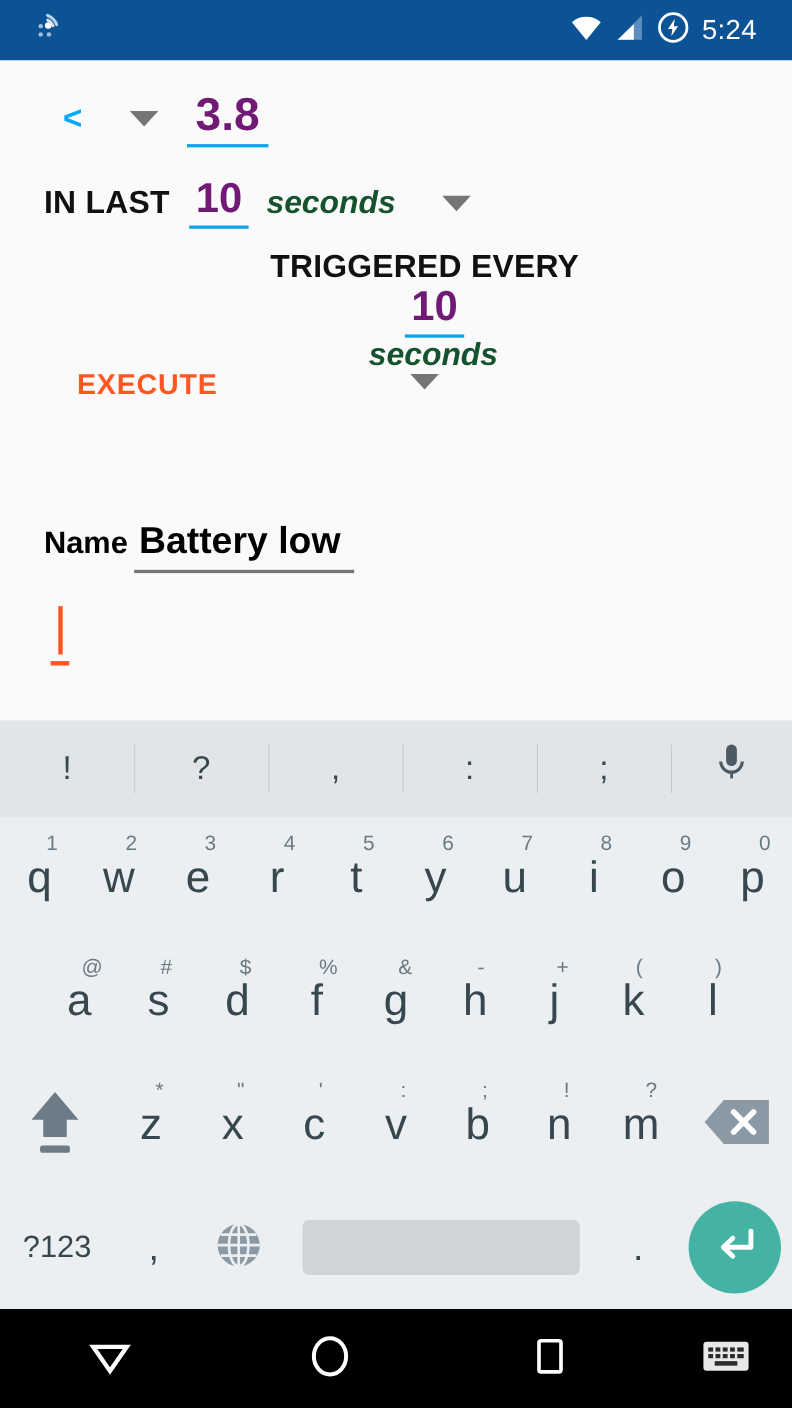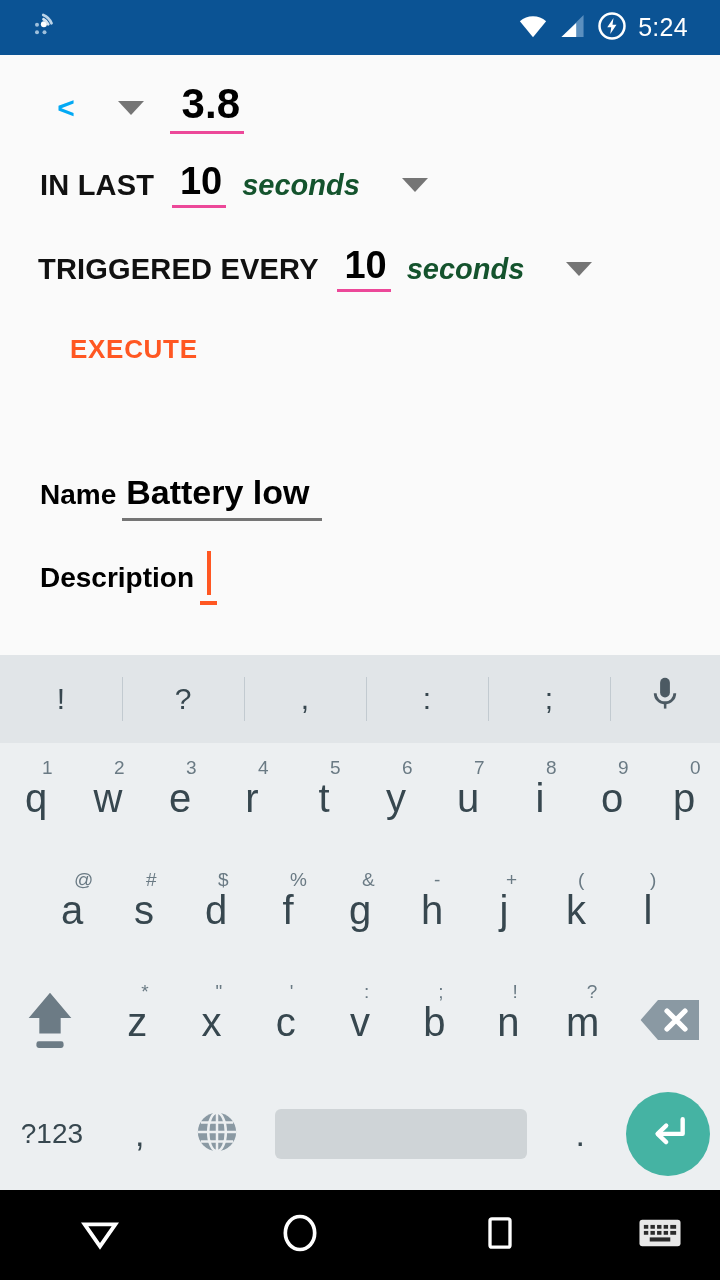--- a/index.html
+++ b/index.html
@@ -33,35 +33,35 @@
     width:52px; text-align:center; color:#03A9F4;
     font-size:30px; font-weight:bold; margin-left:40px;
   }
   .caret{
     width:0;height:0;border-left:13px solid transparent;
     border-right:13px solid transparent;border-top:14px solid #757575;
   }
   .caret-cell{ width:78px; display:flex; justify-content:center; align-items:center; }
 
   .under-val{
-    color:#000000; font-weight:bold; display:inline-block;
-    border-bottom:3px solid #ec4899; text-align:right;
+    color:#701a75; font-weight:bold; display:inline-block;
+    border-bottom:3px solid #0ea5e9; text-align:center;
     line-height:1.05; padding:0 4px 4px 4px;
   }
   .val-38{ font-size:42px; min-width:74px; }
   .val-10{ font-size:38px; min-width:54px; }
 
   .label-black{ color:#111; font-weight:bold; }
   .unit-cyan{ color:#14532d; font-weight:bold;font-style:italic; }
 
   .inlast-row{ height:84px; align-items:center; padding-left:40px; }
   .inlast-row .label-black{ font-size:29px; letter-spacing:.2px; }
   .inlast-row .unit-cyan{ font-size:29px; margin-left:16px; }
 
-  .trig-row{ height:84px; align-items:center; padding-left:38px; }
+  .trig-row{ height:84px; align-items:center; padding-left:52px;flex-direction:column; }
   .trig-row .label-black{ font-size:29px; letter-spacing:.2px; }
   .trig-row .unit-cyan{ font-size:29px; margin-left:16px; }
 
   .execute-row{ height:76px; display:flex; align-items:center; padding-left:70px; }
   .execute-btn{
     color:#FF5722; font-size:26px; font-weight:bold; letter-spacing:.7px;
     background:none; border:none; cursor:pointer; font-family:inherit;
   }
 
   .spacer{ height:86px; }
@@ -210,21 +210,20 @@
   </div>
 
   <div class="spacer"></div>
 
   <div class="field-row">
     <span class="field-label">Name</span>
     <span class="field-value fv-name" style="margin-left:6px;">Battery low</span>
   </div>
 
   <div class="field-row">
-    <span class="field-label">Description</span>
     <span class="field-value fv-desc" style="margin-left:6px;"><span class="cursor"></span></span>
   </div>
 
 </div>
 
 <div class="keyboard">
 
   <div class="suggestbar">
     <div class="sugg">!</div>
     <div class="sugg">?</div>

